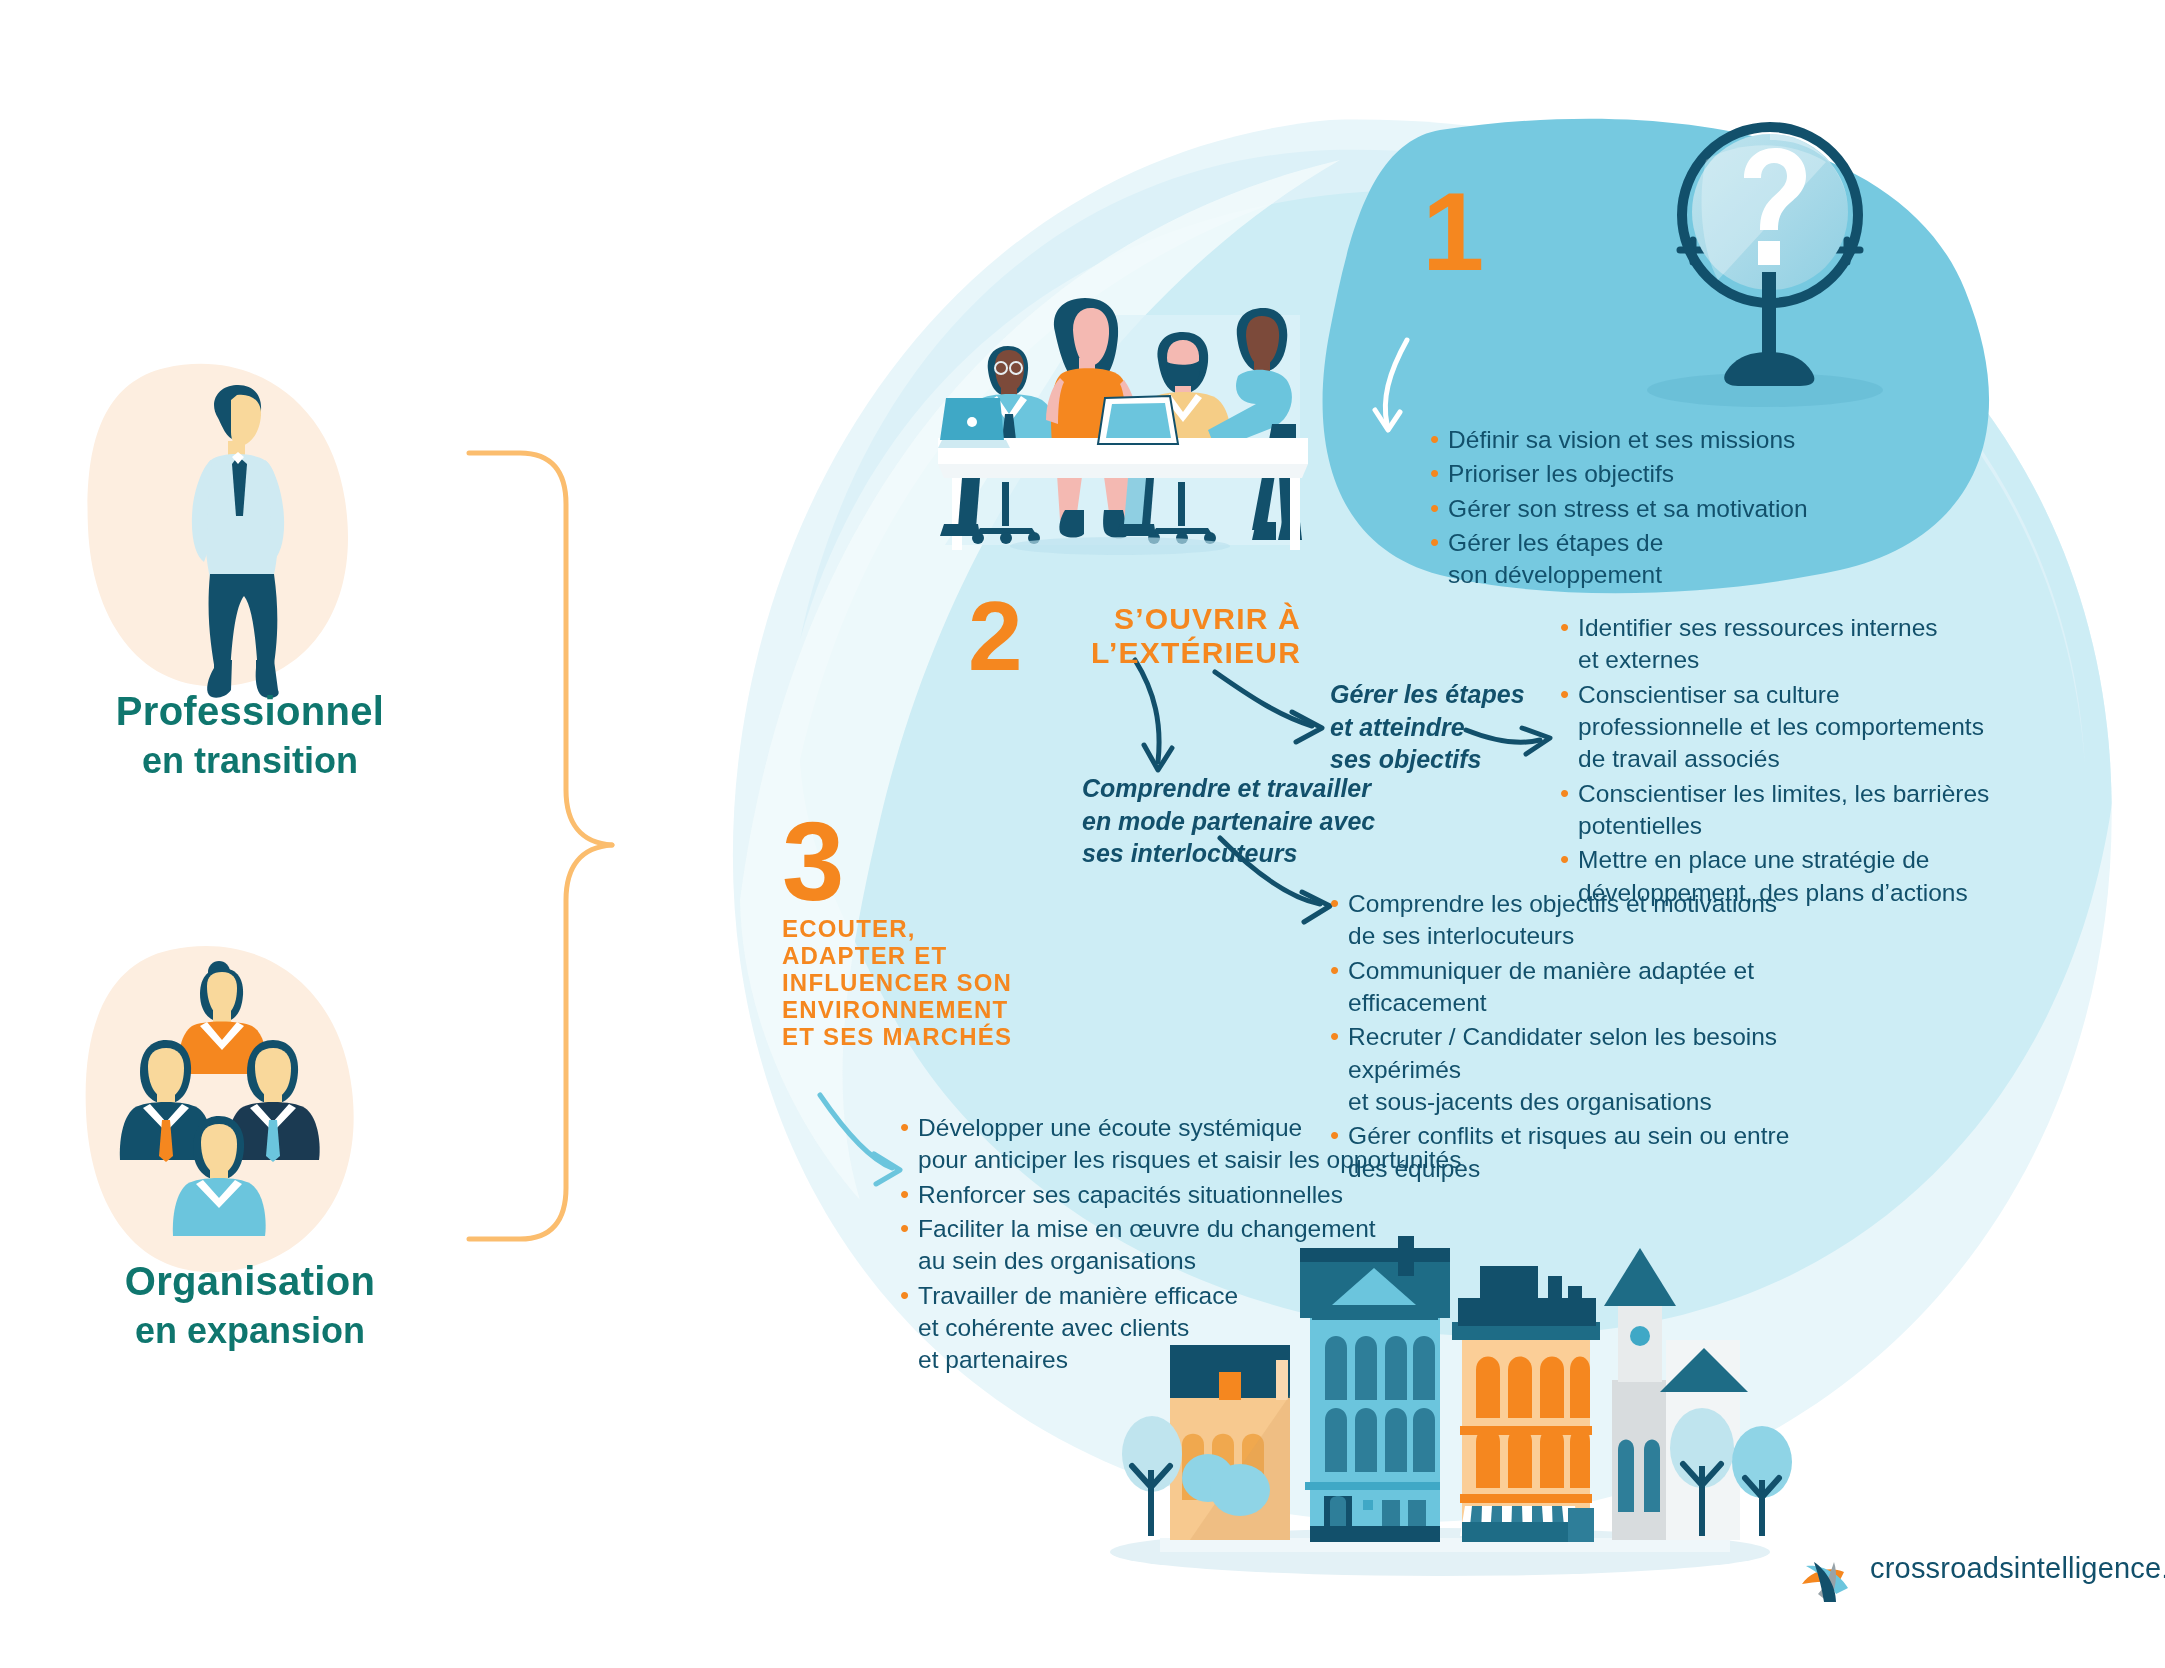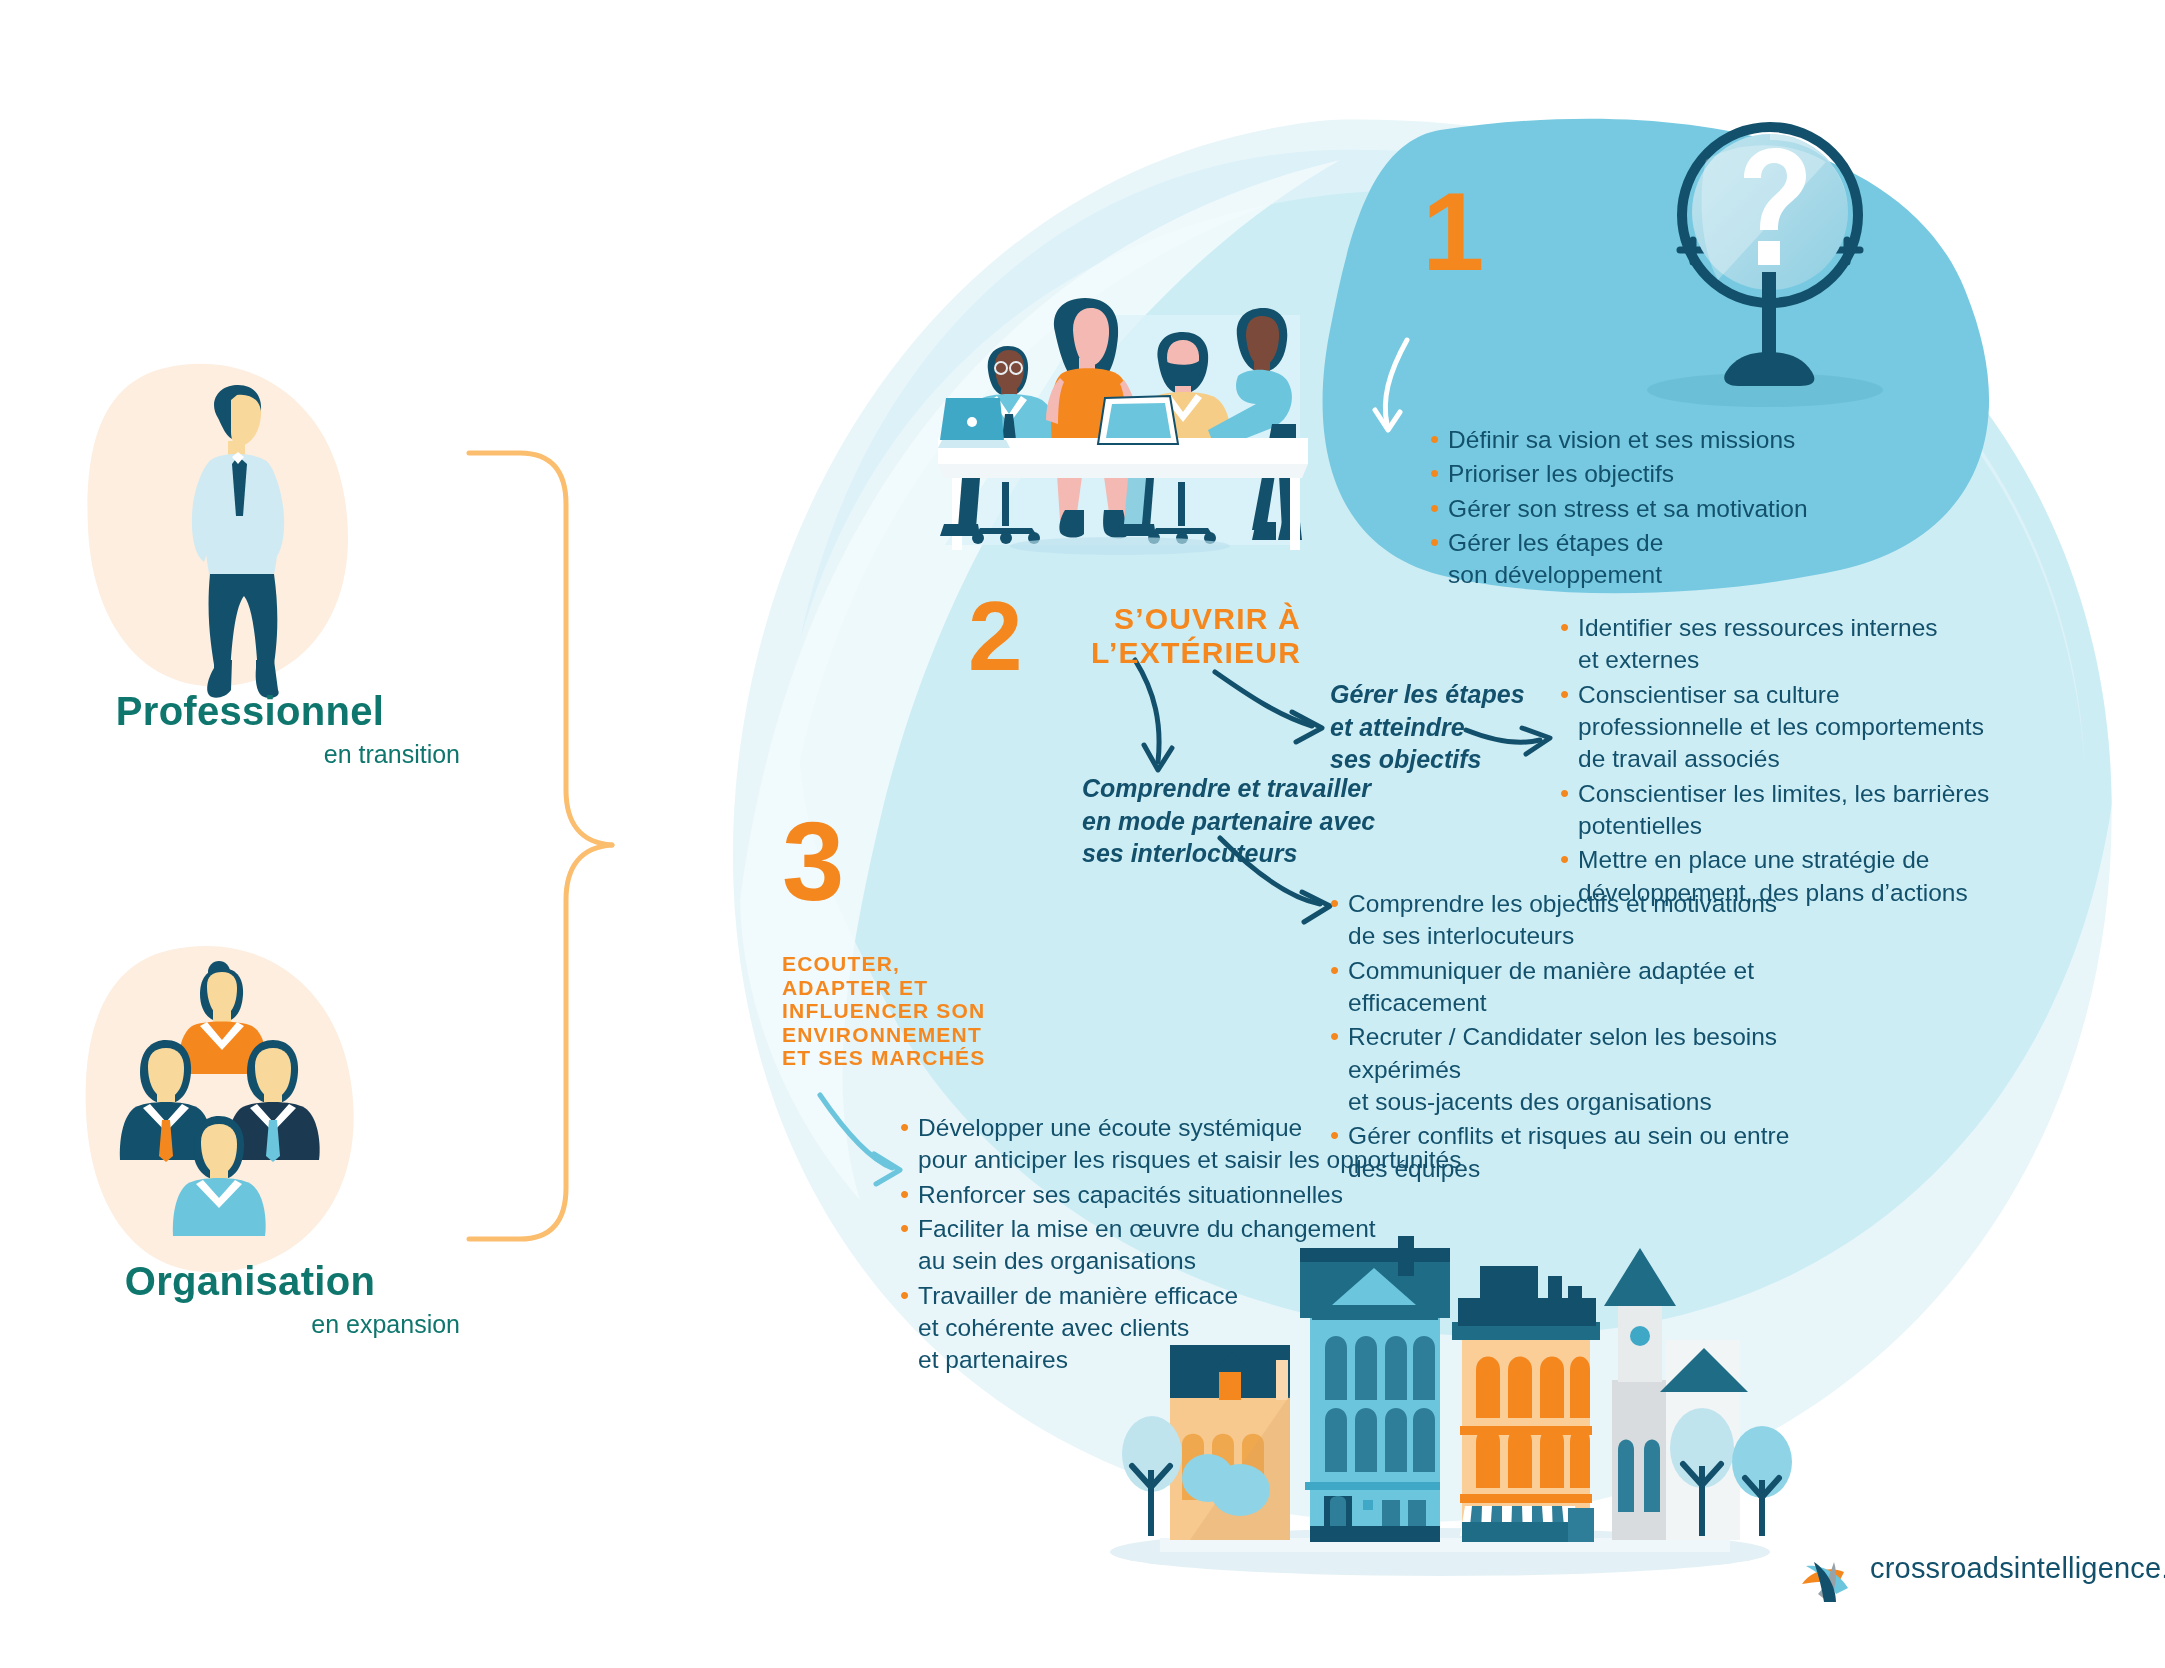--- a/index.html
+++ b/index.html
@@ -33,24 +33,23 @@
     text-align: center;
     color: #0f766e;
   }
   .left-label .title {
     font-size: 40px;
     font-weight: bold;
     letter-spacing: .3px;
     line-height: 1.15;
   }
   .left-label .subtitle {
-    font-size: 25px;
-    font-weight: normal;
+    font-size: 36px;
+    font-weight: bold;
     margin-top: 6px;
-    text-align: right;
   }
   #label-pro { left: 40px; top: 688px; }
   #label-org { left: 40px; top: 1258px; }
 
   
   .step-num {
     position: absolute;
     color: #F5871F;
     font-weight: bold;
     line-height: .9;
@@ -62,21 +61,21 @@
   .step-head {
     position: absolute;
     color: #F5871F;
     font-weight: bold;
     letter-spacing: 1.2px;
     line-height: 1.12;
     text-transform: uppercase;
   }
   #step1-head { left: 1424px; top: 296px; font-size: 31px; width: 330px; }
   #step2-head { left: 1001px; top: 602px; font-size: 30px; width: 300px; text-align: right; }
-  #step3-head { left: 782px; top: 952px; font-size: 21px; width: 330px; }
+  #step3-head { left: 782px; top: 916px; font-size: 24px; width: 330px; }
 
   
   .bullets {
     position: absolute;
     color: #12506B;
     font-size: 24.5px;
     line-height: 1.32;
   }
   .bullets .row {
     display: flex;

